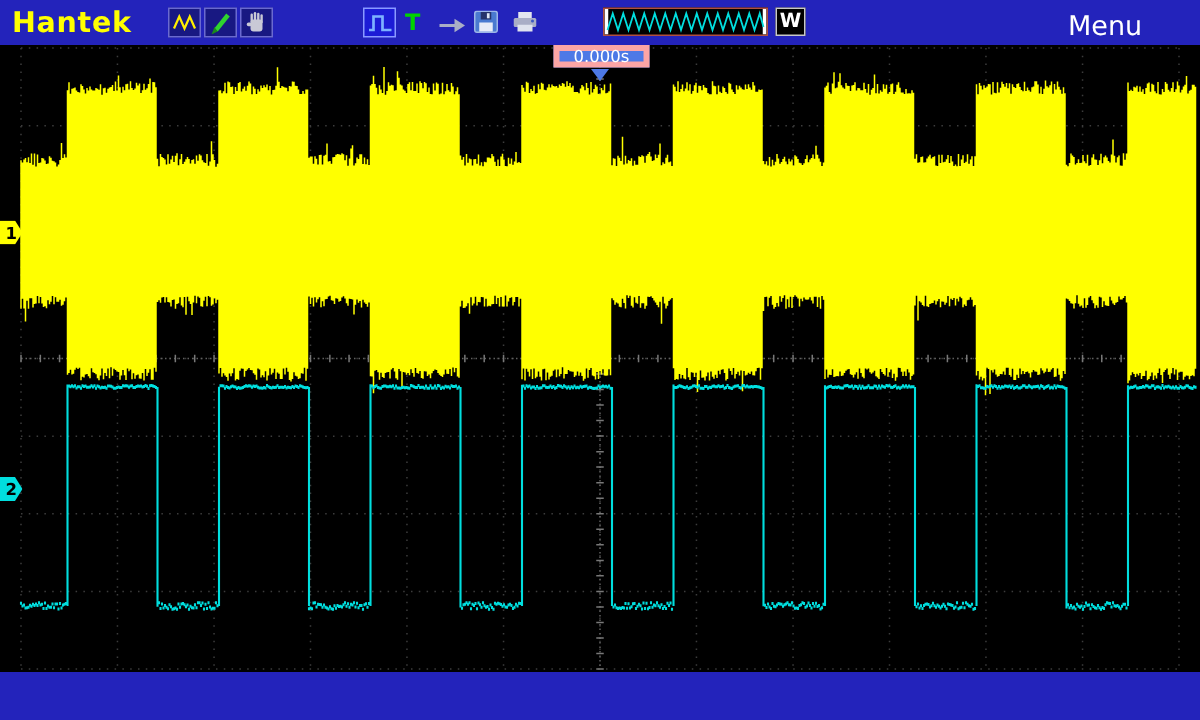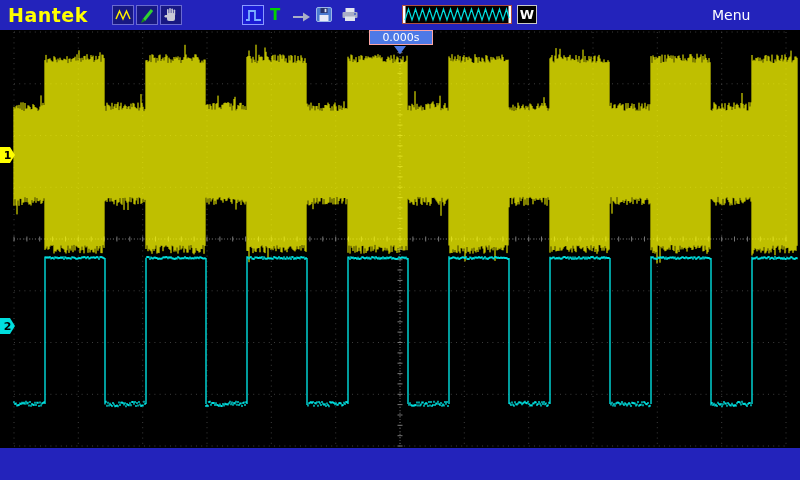--- a/index.html
+++ b/index.html
@@ -12,23 +12,23 @@
   .logo{position:absolute;left:8px;top:4px;color:#ffff00;font-size:19px;font-weight:bold;letter-spacing:.5px}
   .tile{position:absolute;top:5px;width:22px;height:20px;background:rgba(0,0,0,.30);border:1px solid #6a6ad0;display:flex;align-items:center;justify-content:center}
   .tile.pulse{background:#1c1cd6;border-color:#8a9aff}
   .tstat{position:absolute;left:270px;top:6px;color:#00d400;font-size:15px;font-weight:bold}
   .topicon{position:absolute;top:8px}
   .topicon.fl{top:7px}
   .preview{position:absolute;left:402px;top:5px;width:110px;height:19px;background:#000;border:1px solid #b05040;display:flex;align-items:center;justify-content:center}
   .wbox{position:absolute;left:517px;top:5px;width:20px;height:19px;background:#000;border:1px solid #c8c8c8;color:#fff;font-weight:bold;font-size:13px;display:flex;align-items:center;justify-content:center}
   .pill{position:absolute;top:453px;height:21px;background:#000;border-radius:10px;color:#fff;font-weight:bold;font-size:13px;display:flex;align-items:center;justify-content:center}
   .pill.tb{top:4px;left:544px;width:101px;height:21px}
-  .menu{position:absolute;left:712px;top:7px;color:#fff;font-size:14px}
+  .menu{position:absolute;left:712px;top:7px;color:#fff;font-size:18px}
   .screen{position:absolute;left:0;top:30px;width:800px;height:418px;background:#000}
-  .trig-label{position:absolute;left:369px;top:30px;width:64px;height:15px;background:#4d79e6;border:1px solid #fca5a5;color:#fff;font-size:11px;display:flex;align-items:center;justify-content:center}
+  .trig-label{position:absolute;left:369px;top:30px;width:64px;height:15px;background:#4d79e6;border:4px solid #fca5a5;color:#fff;font-size:11px;display:flex;align-items:center;justify-content:center}
   .trig-pointer{position:absolute;left:394px;top:46px;width:0;height:0;border:6px solid transparent;border-top:8px solid #4d79e6}
   .chmark{position:absolute;left:0;width:15px;height:16px;font-size:11px;font-weight:bold;color:#000;display:flex;align-items:center;justify-content:center;clip-path:polygon(0 0,10px 0,15px 8px,10px 16px,0 16px)}
   .chmark.c1{top:147px;background:#ffff00}
   .chmark.c2{top:318px;background:#00dede}
 </style>
 </head>
 <body>
 
 <div class="scope">
 

